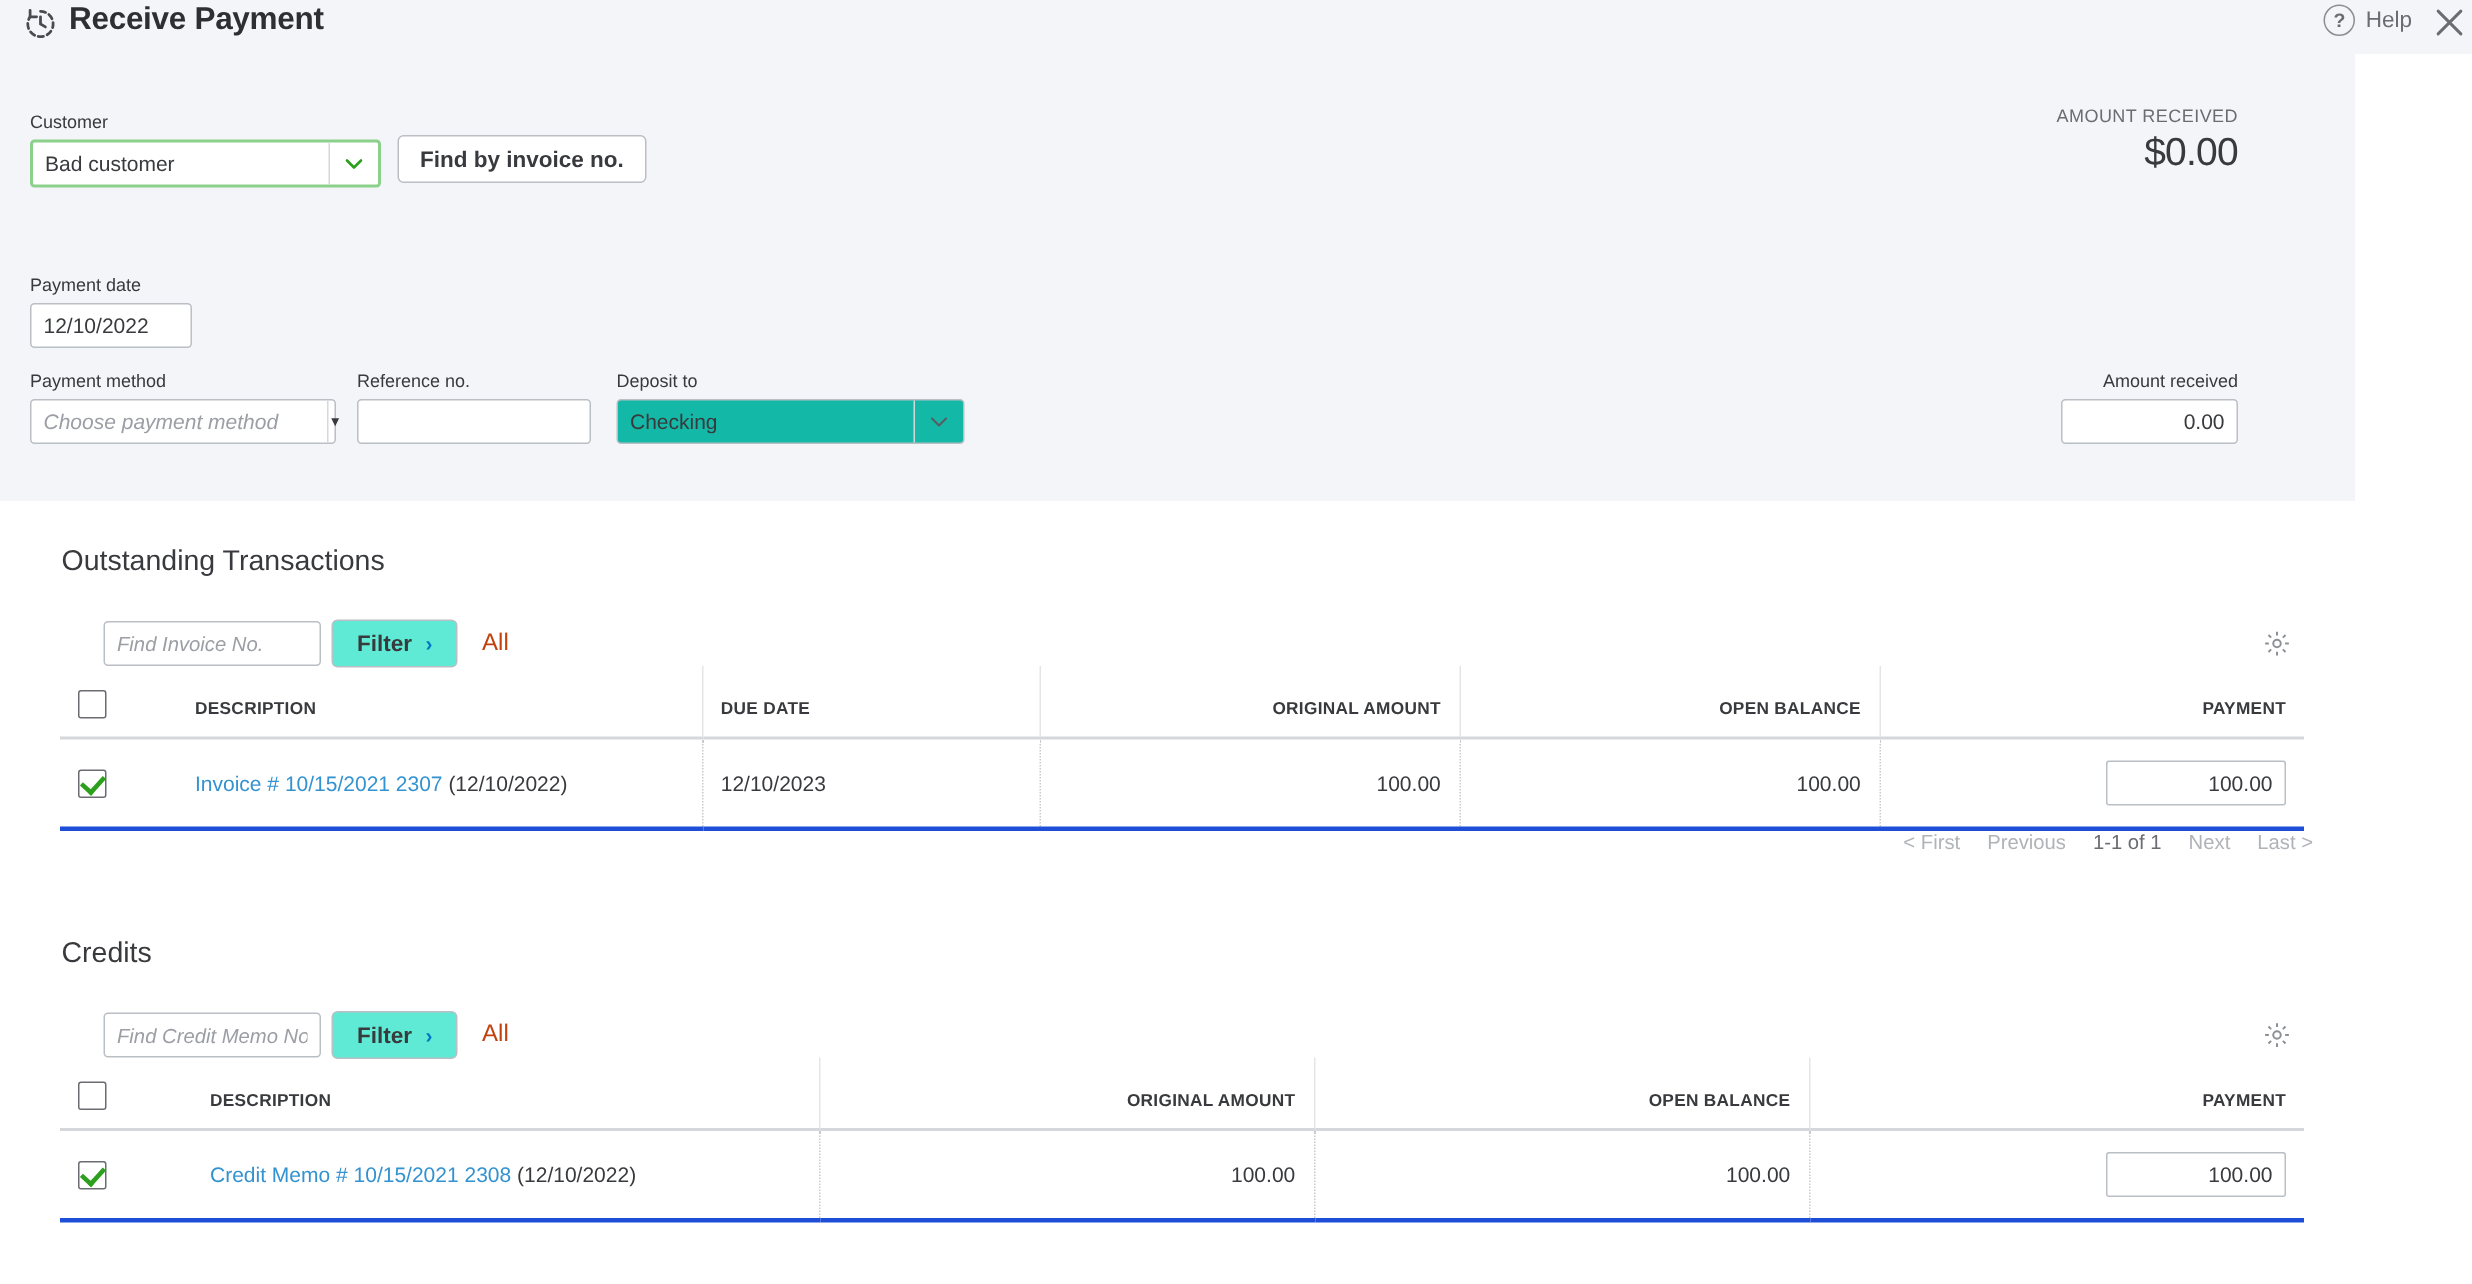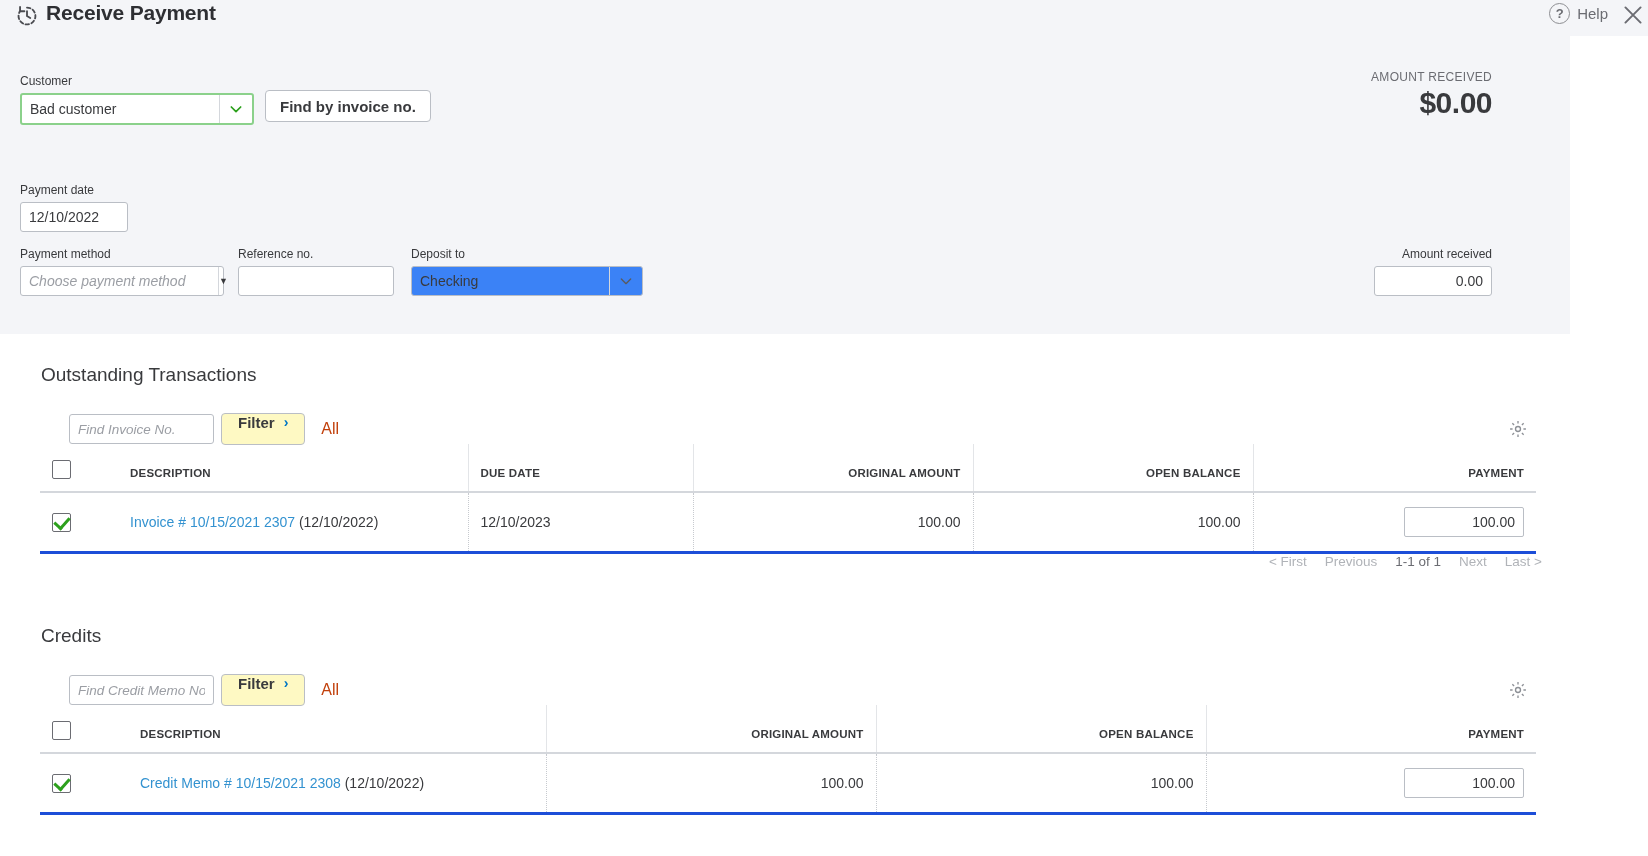--- a/index.html
+++ b/index.html
@@ -76,21 +76,21 @@
   }
 
   
   .amt-block {
     position: absolute; right: 78px; top: 34px; text-align: right;
   }
   .amt-caption {
     font-size: 12px; color: #6b6c72; letter-spacing: 0.3px; margin-bottom: 2px;
   }
   .amt-value {
-    font-size: 30px; font-weight: bold; color: #393a3d; letter-spacing: -0.5px;
+    font-size: 26px; font-weight: normal; color: #393a3d; letter-spacing: -0.5px;
   }
 
   
   .pdate-group { position: absolute; left: 20px; top: 147px; }
   .inp {
     height: 30px; background: #fff; border: 1px solid #babec5; border-radius: 3px;
     padding: 0 8px; font-size: 14px; color: #393a3d; outline: none;
     font-family: "Liberation Sans", sans-serif;
   }
   .pdate-input { width: 108px; }
@@ -110,21 +110,21 @@
   .combo2 .caret-sm {
     width: 27px; display: flex; align-items: center; justify-content: center;
     border-left: 1px solid #d4d7dc;
     font-size: 9px; color: #393a3d;
   }
   .ref-group { position: absolute; left: 238px; top: 211px; }
   .ref-input { width: 156px; }
   .dep-group { position: absolute; left: 411px; top: 211px; }
   .combo3 {
     display: flex; width: 232px; height: 30px;
-    border: 1px solid #babec5; border-radius: 3px; background: #3b82f6;
+    border: 1px solid #babec5; border-radius: 3px; background: #14b8a6;
   }
   .combo3 .txt {
     flex: 1; border: none; outline: none; background: transparent;
     padding: 0 8px; font-size: 14px; color: #393a3d;
     font-family: "Liberation Sans", sans-serif;
   }
   .combo3 .caret {
     width: 34px; display: flex; align-items: center; justify-content: center;
     border-left: 1px solid #d4d7dc;
   }
@@ -142,24 +142,24 @@
   .toolbar { display: flex; align-items: center; gap: 0; margin-top: 27px; padding-left: 28px; }
   .find-input {
     width: 145px; height: 30px; background: #fff;
     border: 1px solid #babec5; border-radius: 3px;
     padding: 0 8px; font-size: 13.5px; outline: none;
     font-family: "Liberation Sans", sans-serif; color: #393a3d;
   }
   .find-input::placeholder { color: #9b9ea4; font-style: italic; }
   .btn-filter {
     margin-left: 7px;
-    height: 32px; padding: 0 16px; background: #fef9c3;
+    height: 32px; padding: 0 16px; background: #5eead4;
     border: 1px solid #babec5; border-radius: 4px;
     font-size: 15px; font-weight: bold; color: #393a3d; cursor: pointer;
-    display: flex; gap: 9px;
+    display: flex; align-items: center; gap: 9px;
     font-family: "Liberation Sans", sans-serif;
   }
   .filter-chev { color: #0077c5; font-size: 14px; font-weight: bold; }
   .all-label { margin-left: 16px; font-size: 16px; color: #c2410c; }
   .gear {
     position: absolute; right: 120px; width: 20px; height: 20px; cursor: pointer;
   }
 
   
   table.grid {

